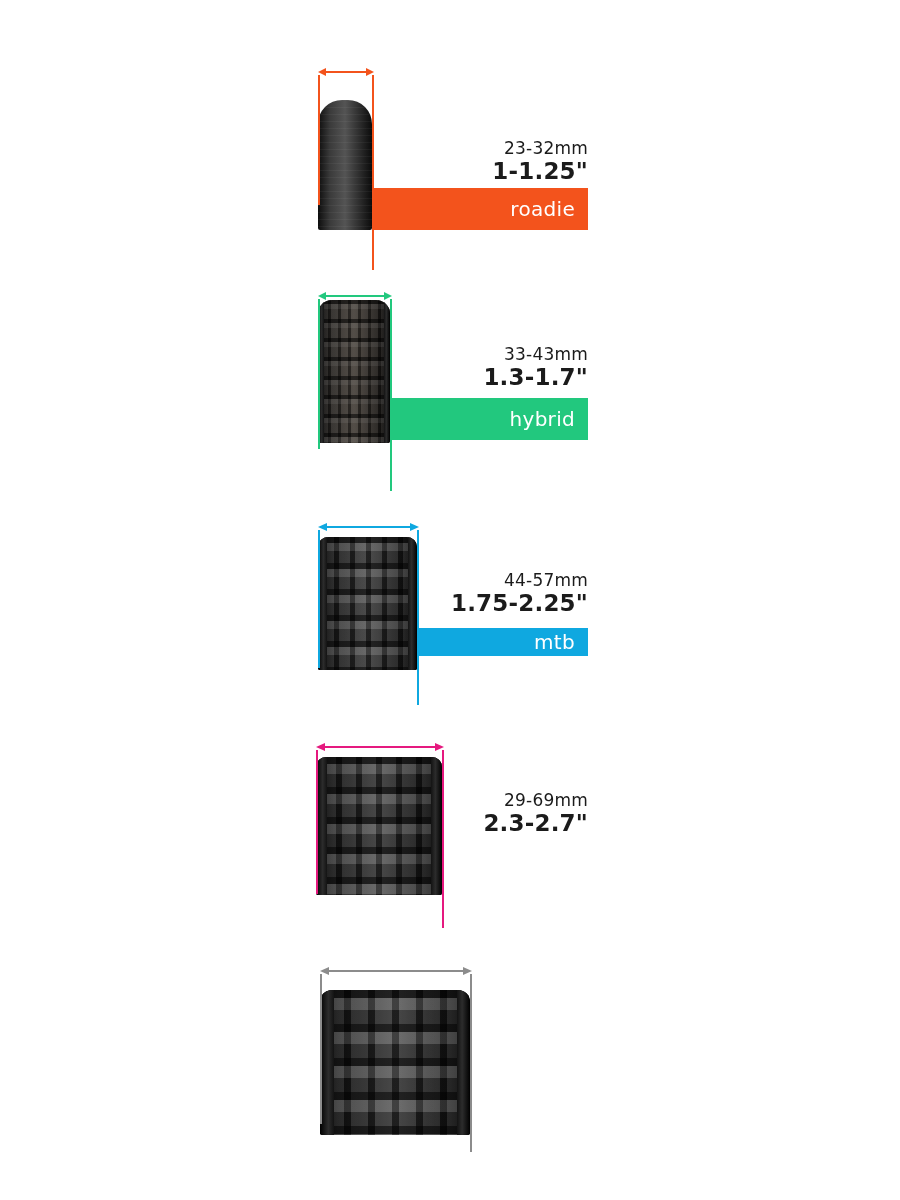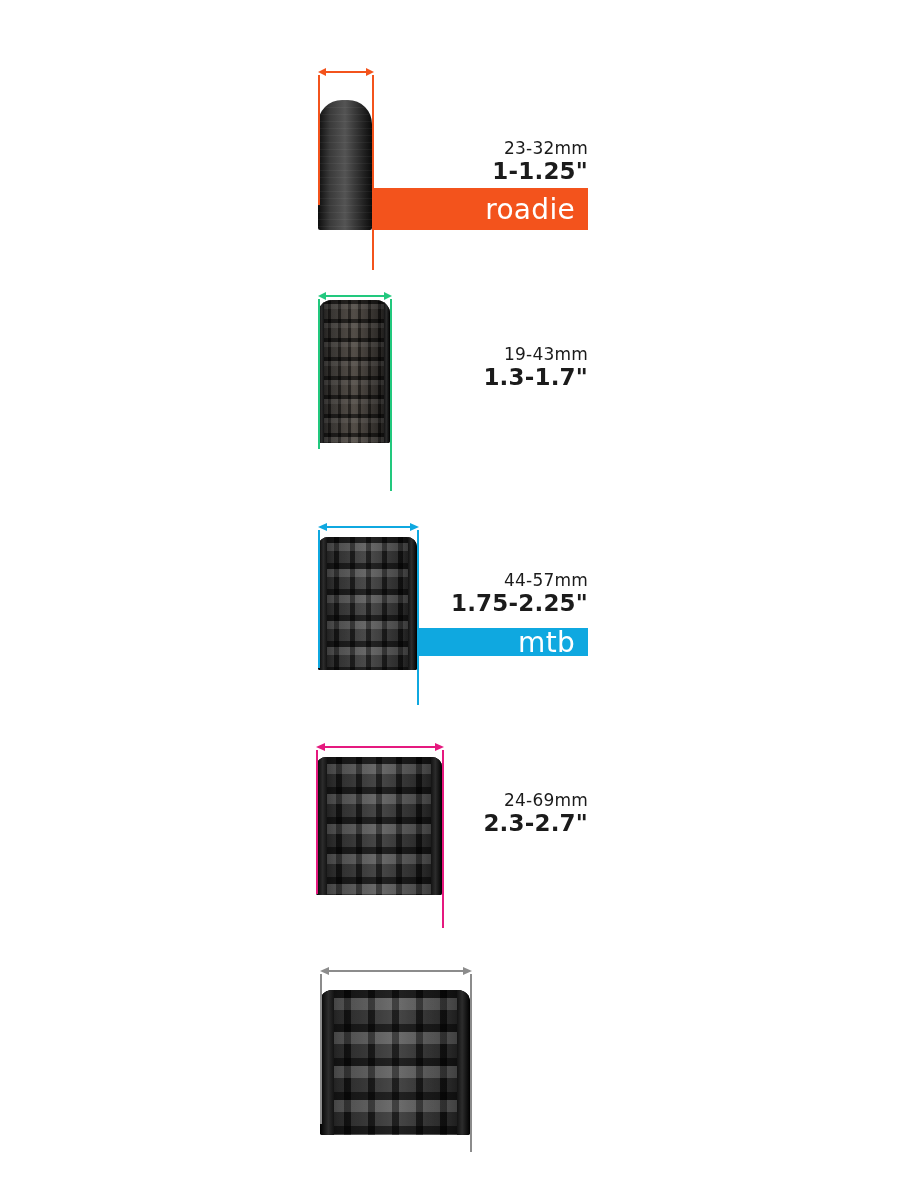--- a/index.html
+++ b/index.html
@@ -95,21 +95,21 @@
     white-space: nowrap;
   }
 
   
   .namebar {
     position: absolute;
     display: flex;
     align-items: center;
     justify-content: flex-end;
     color: #ffffff;
-    font-size: 28px;
+    font-size: 20px;
     font-weight: 400;
     padding-right: 13px;
     box-sizing: border-box;
     letter-spacing: 0.3px;
   }
 </style>
 </head>
 <body>
 
 <div class="chart">
@@ -152,22 +152,25 @@
     <div class="bracket" style="left:318px;top:6px;width:74px;height:24px;">
       <div class="vline left" style="background:#22c87e;height:150px;top:5px;"></div>
       <div class="vline right" style="background:#22c87e;height:192px;top:5px;"></div>
       <svg viewBox="0 0 74 16" preserveAspectRatio="none">
         <line x1="3" y1="8" x2="71" y2="8" stroke="#22c87e" stroke-width="2"></line>
         <polygon points="0,8 8,4 8,12" fill="#22c87e"></polygon>
         <polygon points="74,8 66,4 66,12" fill="#22c87e"></polygon>
       </svg>
     </div>
     <div class="labels" style="right:312px;top:56px;">
-      <div class="mm">19-43mm</div>
+      <div class="mm">33-43mm</div>
       <div class="inch">1.3-1.7"</div>
+    </div>
+    <div class="namebar" style="left:390px;width:198px;top:110px;height:42px;background:#22c87e;">
+      <span>hybrid</span>
     </div>
   </div>
 
   <div class="row" style="top:520px;height:150px;">
     <div class="tire-area" style="left:318px;bottom:0;width:99px;height:133px;">
       <div class="tire" style="width:99px;height:133px;background:linear-gradient(to right,#050505 0%,#2a2a2a 16%,#4f4f4f 50%,#242424 84%,#050505 100%);border-radius:10px 10px 2px 2px;">
         <div class="tread" style="background:
                repeating-linear-gradient(to bottom, rgba(0,0,0,0.6) 0px, rgba(0,0,0,0.6) 6px, rgba(255,255,255,0.10) 6px, rgba(255,255,255,0.10) 14px, rgba(0,0,0,0.15) 14px, rgba(0,0,0,0.15) 26px),
                repeating-linear-gradient(to right, rgba(0,0,0,0.5) 0px, rgba(0,0,0,0.5) 5px, rgba(255,255,255,0.06) 5px, rgba(255,255,255,0.06) 16px);"></div>
         <div class="sidewall-l"></div>
@@ -205,21 +208,21 @@
     <div class="bracket" style="left:316px;top:5px;width:128px;height:24px;">
       <div class="vline left" style="background:#e5197f;height:144px;top:5px;"></div>
       <div class="vline right" style="background:#e5197f;height:178px;top:5px;"></div>
       <svg viewBox="0 0 128 16" preserveAspectRatio="none">
         <line x1="3" y1="8" x2="125" y2="8" stroke="#e5197f" stroke-width="2"></line>
         <polygon points="0,8 9,4 9,12" fill="#e5197f"></polygon>
         <polygon points="128,8 119,4 119,12" fill="#e5197f"></polygon>
       </svg>
     </div>
     <div class="labels" style="right:312px;top:50px;">
-      <div class="mm">24-69mm</div>
+      <div class="mm">29-69mm</div>
       <div class="inch">2.3-2.7"</div>
     </div>
   </div>
 
   <div class="row" style="top:965px;height:160px;">
     <div class="tire-area" style="left:320px;bottom:-10px;width:150px;height:145px;">
       <div class="tire" style="width:150px;height:145px;background:linear-gradient(to right,#040404 0%,#242424 13%,#4d4d4d 50%,#1f1f1f 87%,#040404 100%);border-radius:12px 12px 2px 2px;">
         <div class="tread" style="background:
                repeating-linear-gradient(to bottom, rgba(0,0,0,0.62) 0px, rgba(0,0,0,0.62) 8px, rgba(255,255,255,0.12) 8px, rgba(255,255,255,0.12) 20px, rgba(0,0,0,0.2) 20px, rgba(0,0,0,0.2) 34px),
                repeating-linear-gradient(to right, rgba(0,0,0,0.5) 0px, rgba(0,0,0,0.5) 7px, rgba(255,255,255,0.07) 7px, rgba(255,255,255,0.07) 24px);"></div>

